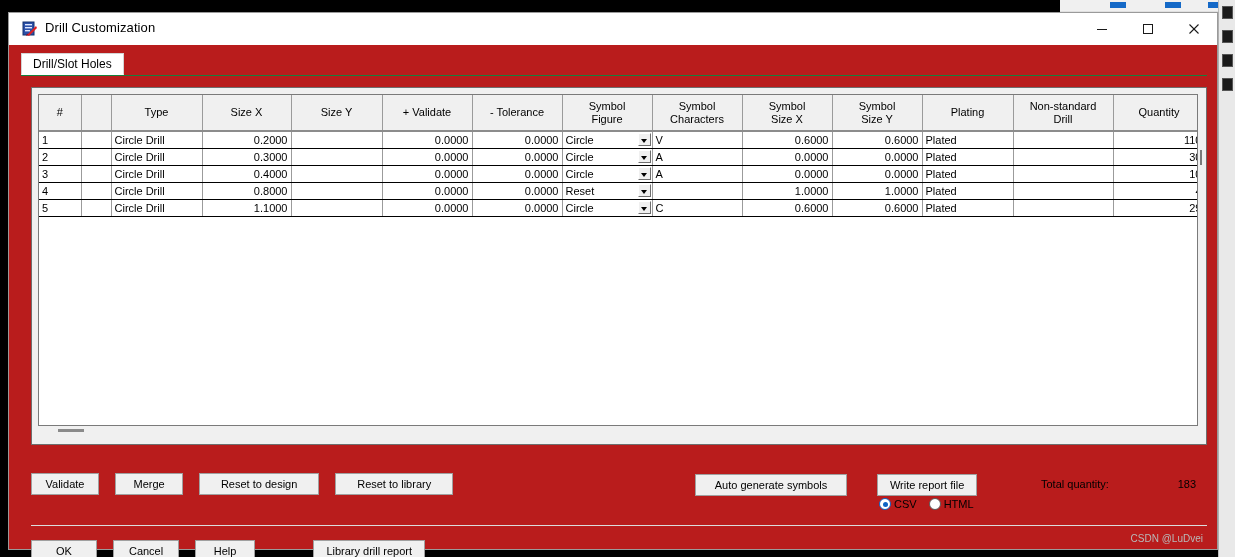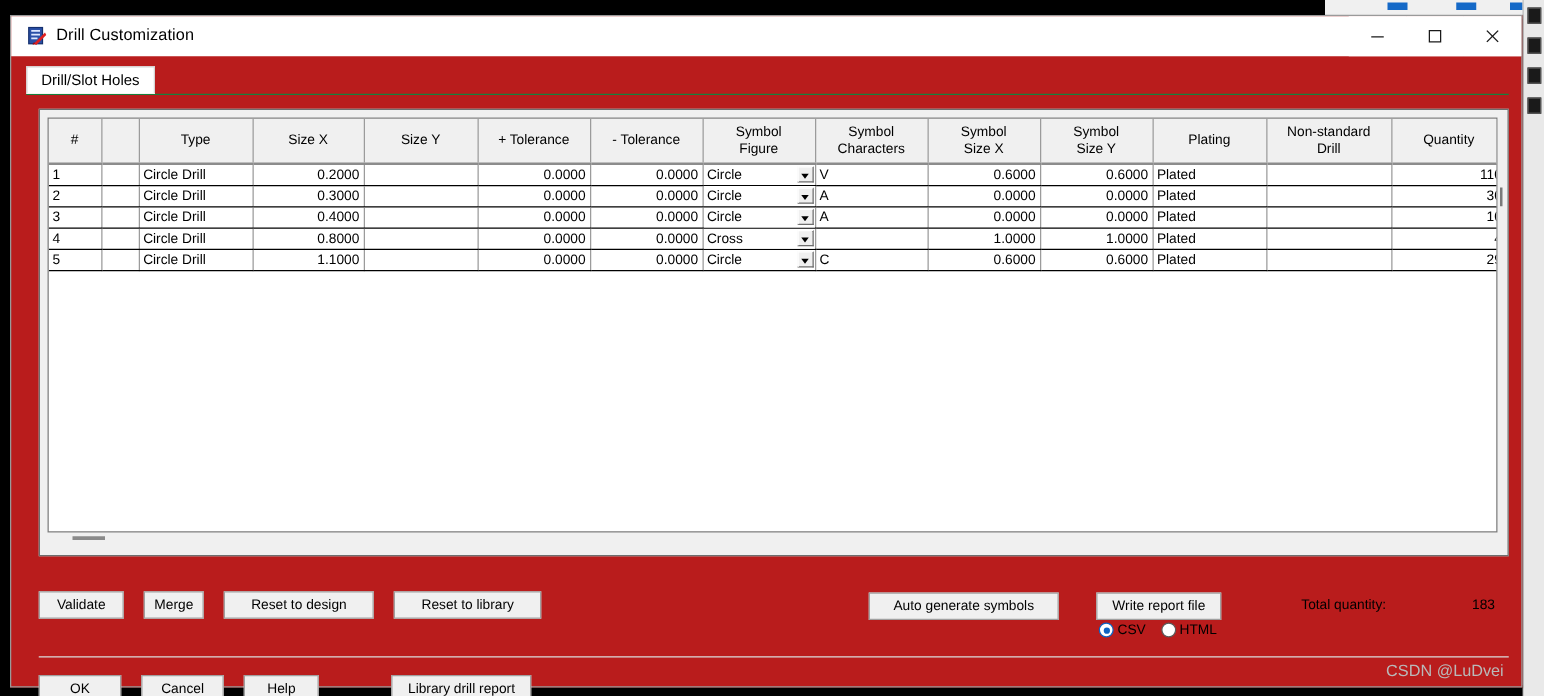--- a/index.html
+++ b/index.html
@@ -81,21 +81,21 @@
   }
   .sep{position:absolute;left:22px;top:512px;width:1176px;height:1px;background:#dcdcdc;}
   .radiorow{position:absolute;left:858px;top:485px;display:flex;align-items:center;gap:12px;padding-left:12px;}
   .radio{display:flex;align-items:center;gap:3px;font-size:11px;}
   .rdot{width:12px;height:12px;border-radius:50%;border:1px solid #5a5a5a;background:#fff;position:relative;box-sizing:border-box;}
   .rdot.on{border-color:#0c63c4;background:#fff;}
   .rdot.on::after{content:"";position:absolute;left:2.5px;top:2.5px;width:5px;height:5px;border-radius:50%;background:#0c63c4;}
   .totlabel{position:absolute;left:1032px;top:465px;font-size:11px;}
   .totvalue{position:absolute;left:1163px;top:465px;font-size:11px;text-align:right;width:24px;}
 
-  .watermark{position:absolute;right:14px;bottom:5px;font-size:13px;color:#b9b9b9;}
+  .watermark{position:absolute;right:14px;bottom:5px;font-size:10px;color:#b9b9b9;}
 </style>
 </head>
 <body>
 
 <div class="desktop">
   <div class="bg-black-strip"></div>
   <div class="bg-app-top">
     <div class="bg-blue" style="left:50px"></div>
     <div class="bg-blue" style="left:105px"></div>
     <div class="bg-blue" style="left:148px"></div>
@@ -179,21 +179,21 @@
               <th>
                 <div style="line-height: 13px;">Type</div>
               </th>
               <th>
                 <div style="line-height: 13px;">Size X</div>
               </th>
               <th>
                 <div style="line-height: 13px;">Size Y</div>
               </th>
               <th>
-                <div style="line-height: 13px;">+ Tolerance</div>
+                <div style="line-height: 13px;">+ Validate</div>
               </th>
               <th>
                 <div style="line-height: 13px;">- Tolerance</div>
               </th>
               <th>
                 <div style="line-height: 13px;">Symbol</div>
                 <div style="line-height: 13px;">Figure</div>
               </th>
               <th>
                 <div style="line-height: 13px;">Symbol</div>
@@ -275,21 +275,21 @@
               <td class="num">10</td>
             </tr>
             <tr>
               <td class="rownum">4</td>
               <td class="txt"></td>
               <td class="txt">Circle Drill</td>
               <td class="num">0.8000</td>
               <td class="blankcell"></td>
               <td class="num">0.0000</td>
               <td class="num">0.0000</td>
-              <td class="txt dropcell"><span>Cross</span><span class="dropbtn">
+              <td class="txt dropcell"><span>Reset</span><span class="dropbtn">
                   <i></i>
                 </span></td>
               <td class="txt"></td>
               <td class="num">1.0000</td>
               <td class="num">1.0000</td>
               <td class="txt">Plated</td>
               <td class="blankcell"></td>
               <td class="num">4</td>
             </tr>
             <tr>
@@ -312,21 +312,21 @@
             </tr>
           </tbody>
       </table>
     </div>
     <div class="vthumb"></div>
     <div class="hthumb"></div>
   </div>
 
   <div class="btnrow" style="left:22px;top:460px;">
     <span class="btn" style="width:68px;">Validate</span>
-    <span class="btn" style="width:48px;margin-left:13px;">Merge</span>
+    <span class="btn" style="width:68px;margin-left:13px;">Merge</span>
     <span class="btn" style="width:120px;margin-left:13px;">Reset to design</span>
     <span class="btn" style="width:118px;margin-left:13px;">Reset to library</span>
   </div>
 
   <div class="btnrow" style="left:686px;top:461px;">
     <span class="btn" style="width:152px;">Auto generate symbols</span>
     <span class="btn" style="width:100px;margin-left:27px;">Write report file</span>
   </div>
 
   <div class="radiorow">

